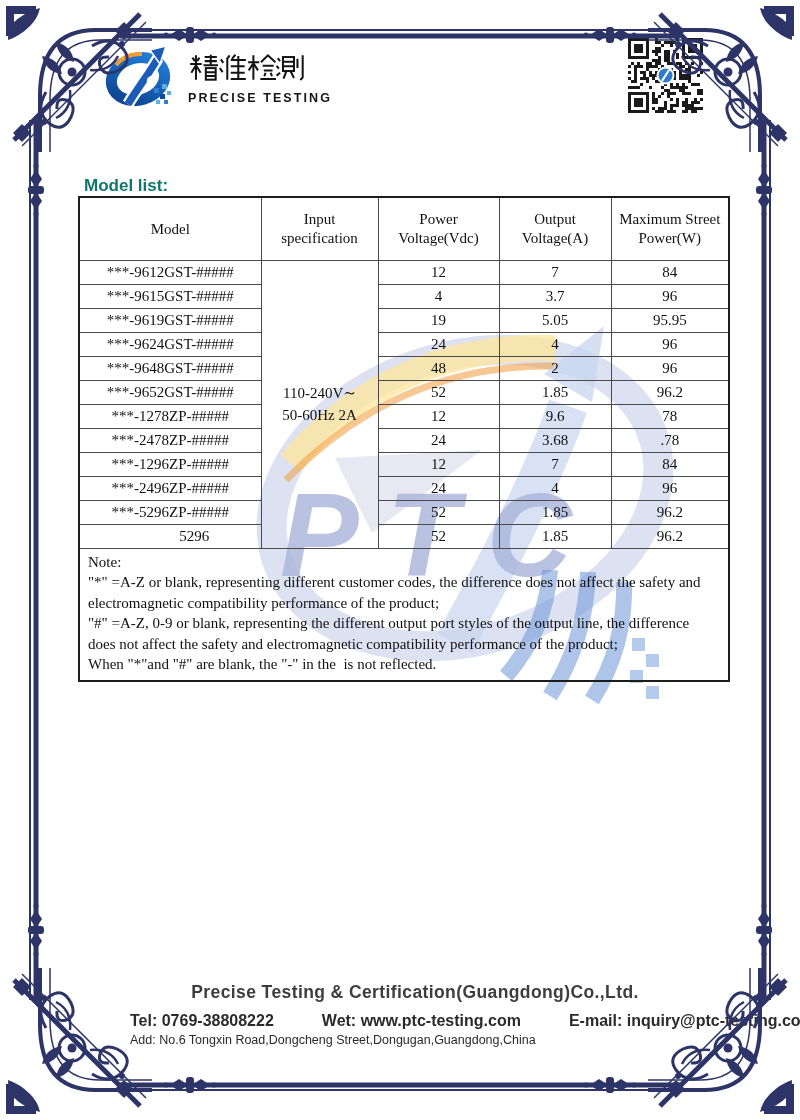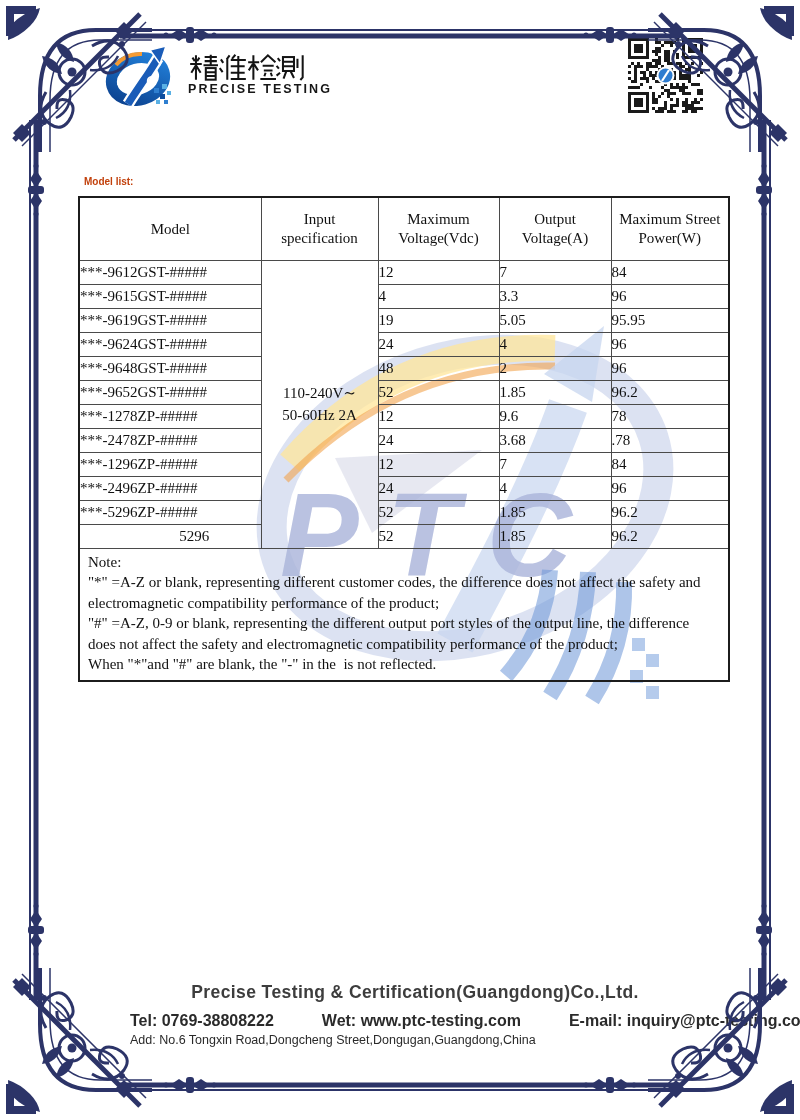--- a/index.html
+++ b/index.html
@@ -4,36 +4,36 @@
 <style>
   html,body{margin:0;padding:0;background:#888;}
   .page{position:relative;width:800px;height:1120px;background:#ffffff;overflow:hidden;
         font-family:"Liberation Sans",sans-serif;}
   .border-svg{position:absolute;inset:0;z-index:3;pointer-events:none;}
   .wm-svg{position:absolute;left:250px;top:308px;z-index:1;}
   .content{position:absolute;inset:0;z-index:2;}
 
   
   .logo{position:absolute;left:104px;top:42px;display:flex;gap:10px;align-items:flex-start;}
-  .logo-text{display:flex;flex-direction:column;gap:0;margin-top:11px;}
+  .logo-text{display:flex;flex-direction:column;gap:9px;margin-top:11px;}
   .logo-en{font-weight:bold;font-size:12.5px;letter-spacing:2.1px;color:#161616;}
 
   
   .qr{position:absolute;left:628px;top:38px;width:75px;height:75px;}
 
   
-  .model-list-label{position:absolute;left:84px;top:176px;font-size:10px;font-weight:bold;color:#c2410c;}
+  .model-list-label{position:absolute;left:84px;top:176px;font-size:17px;font-weight:bold;color:#0f766e;}
   .doc-table{position:absolute;left:78px;top:196px;width:650px;border-collapse:collapse;table-layout:fixed;
              font-family:"Liberation Serif","DejaVu Serif",serif;font-size:15px;color:#101010;
              border:2px solid #1c1c1c;}
   .doc-table th,.doc-table td{border:1px solid #4a4a4a;}
   .doc-table thead th{height:58px;font-weight:normal;text-align:center;vertical-align:middle;
                       line-height:1.25;padding:2px 6px;}
   .doc-table tbody.data tr{height:24px;}
-  .doc-table tbody.data td{padding:0;}
+  .doc-table tbody.data td{text-align:center;padding:0;}
   .doc-table td.model-cell{text-align:left;padding-left:6px;}
   .doc-table td.input-cell{text-align:center;vertical-align:middle;line-height:1.45;}
   .note-cell{padding:3px 8px 6px 8px;line-height:1.36;text-align:left;margin-top:13px;}
   .note-line{white-space:pre-wrap;}
 
   
   .footer{position:absolute;left:0;top:982px;width:800px;color:#2a2a2a;padding-left:15px;}
   .company{text-align:center;font-size:17.5px;font-weight:bold;letter-spacing:.4px;color:#3d3d3d;}
   .contact-row{display:flex;gap:48px;margin:9px 0 3px 115px;font-size:16px;font-weight:bold;}
   .address{margin-left:115px;font-size:12.5px;}
@@ -352,41 +352,41 @@
         <col style="width:182px">
           <col style="width:117px">
           <col style="width:121px">
         <col style="width:112px">
           <col style="width:118px">
       </colgroup>
       <thead>
         <tr>
           <th>Model</th>
           <th>Input specification</th>
-          <th>Maximum Voltage(Vdc)</th>
+          <th>Power Voltage(Vdc)</th>
           <th>Output Voltage(A)</th>
           <th>Maximum Street Power(W)</th>
         </tr>
       </thead>
       <tbody class="data">
         <tr>
           <td class="model-cell">***-9612GST-#####</td>
           <td class="input-cell" rowspan="12">
             <div>110-240V∼</div>
             <div>50-60Hz 2A</div>
           </td>
           <td>12</td>
           <td>7</td>
           <td>84</td>
         </tr>
       <tr>
           <td class="model-cell">***-9615GST-#####</td>
 
           <td>4</td>
-          <td>3.3</td>
+          <td>3.7</td>
           <td>96</td>
         </tr>
           <tr>
           <td class="model-cell">***-9619GST-#####</td>
 
           <td>19</td>
           <td>5.05</td>
           <td>95.95</td>
         </tr>
           <tr>

